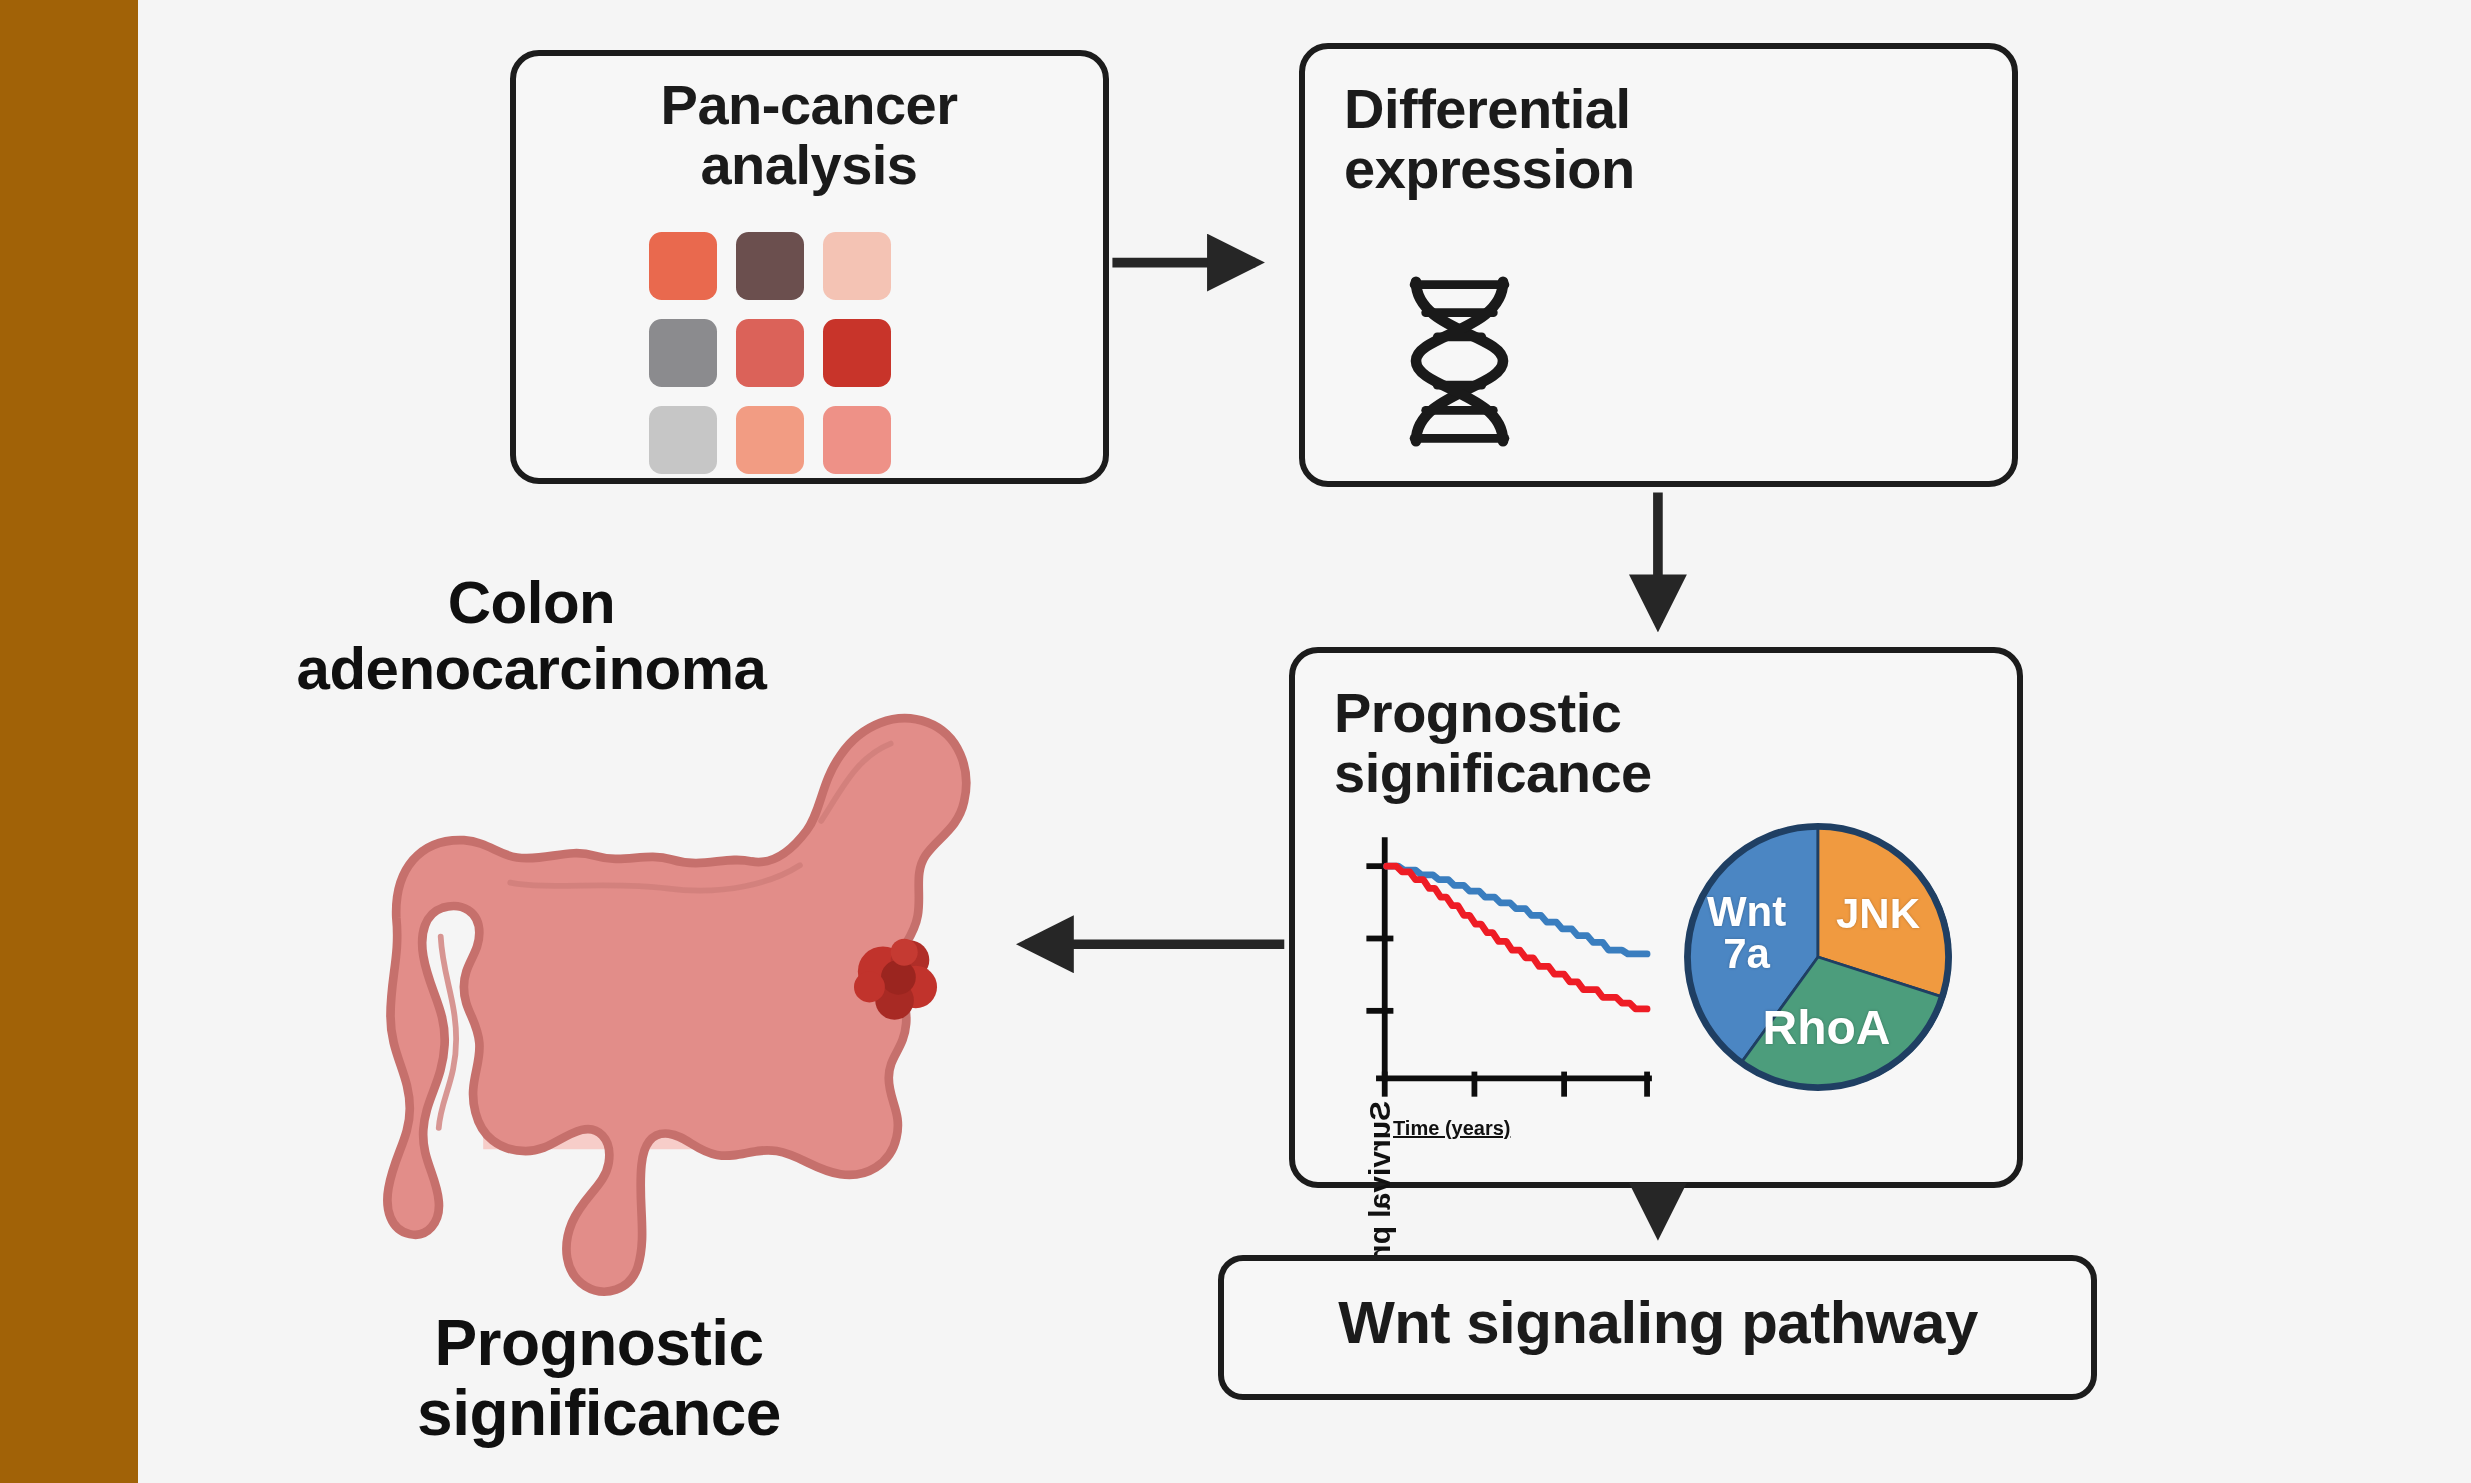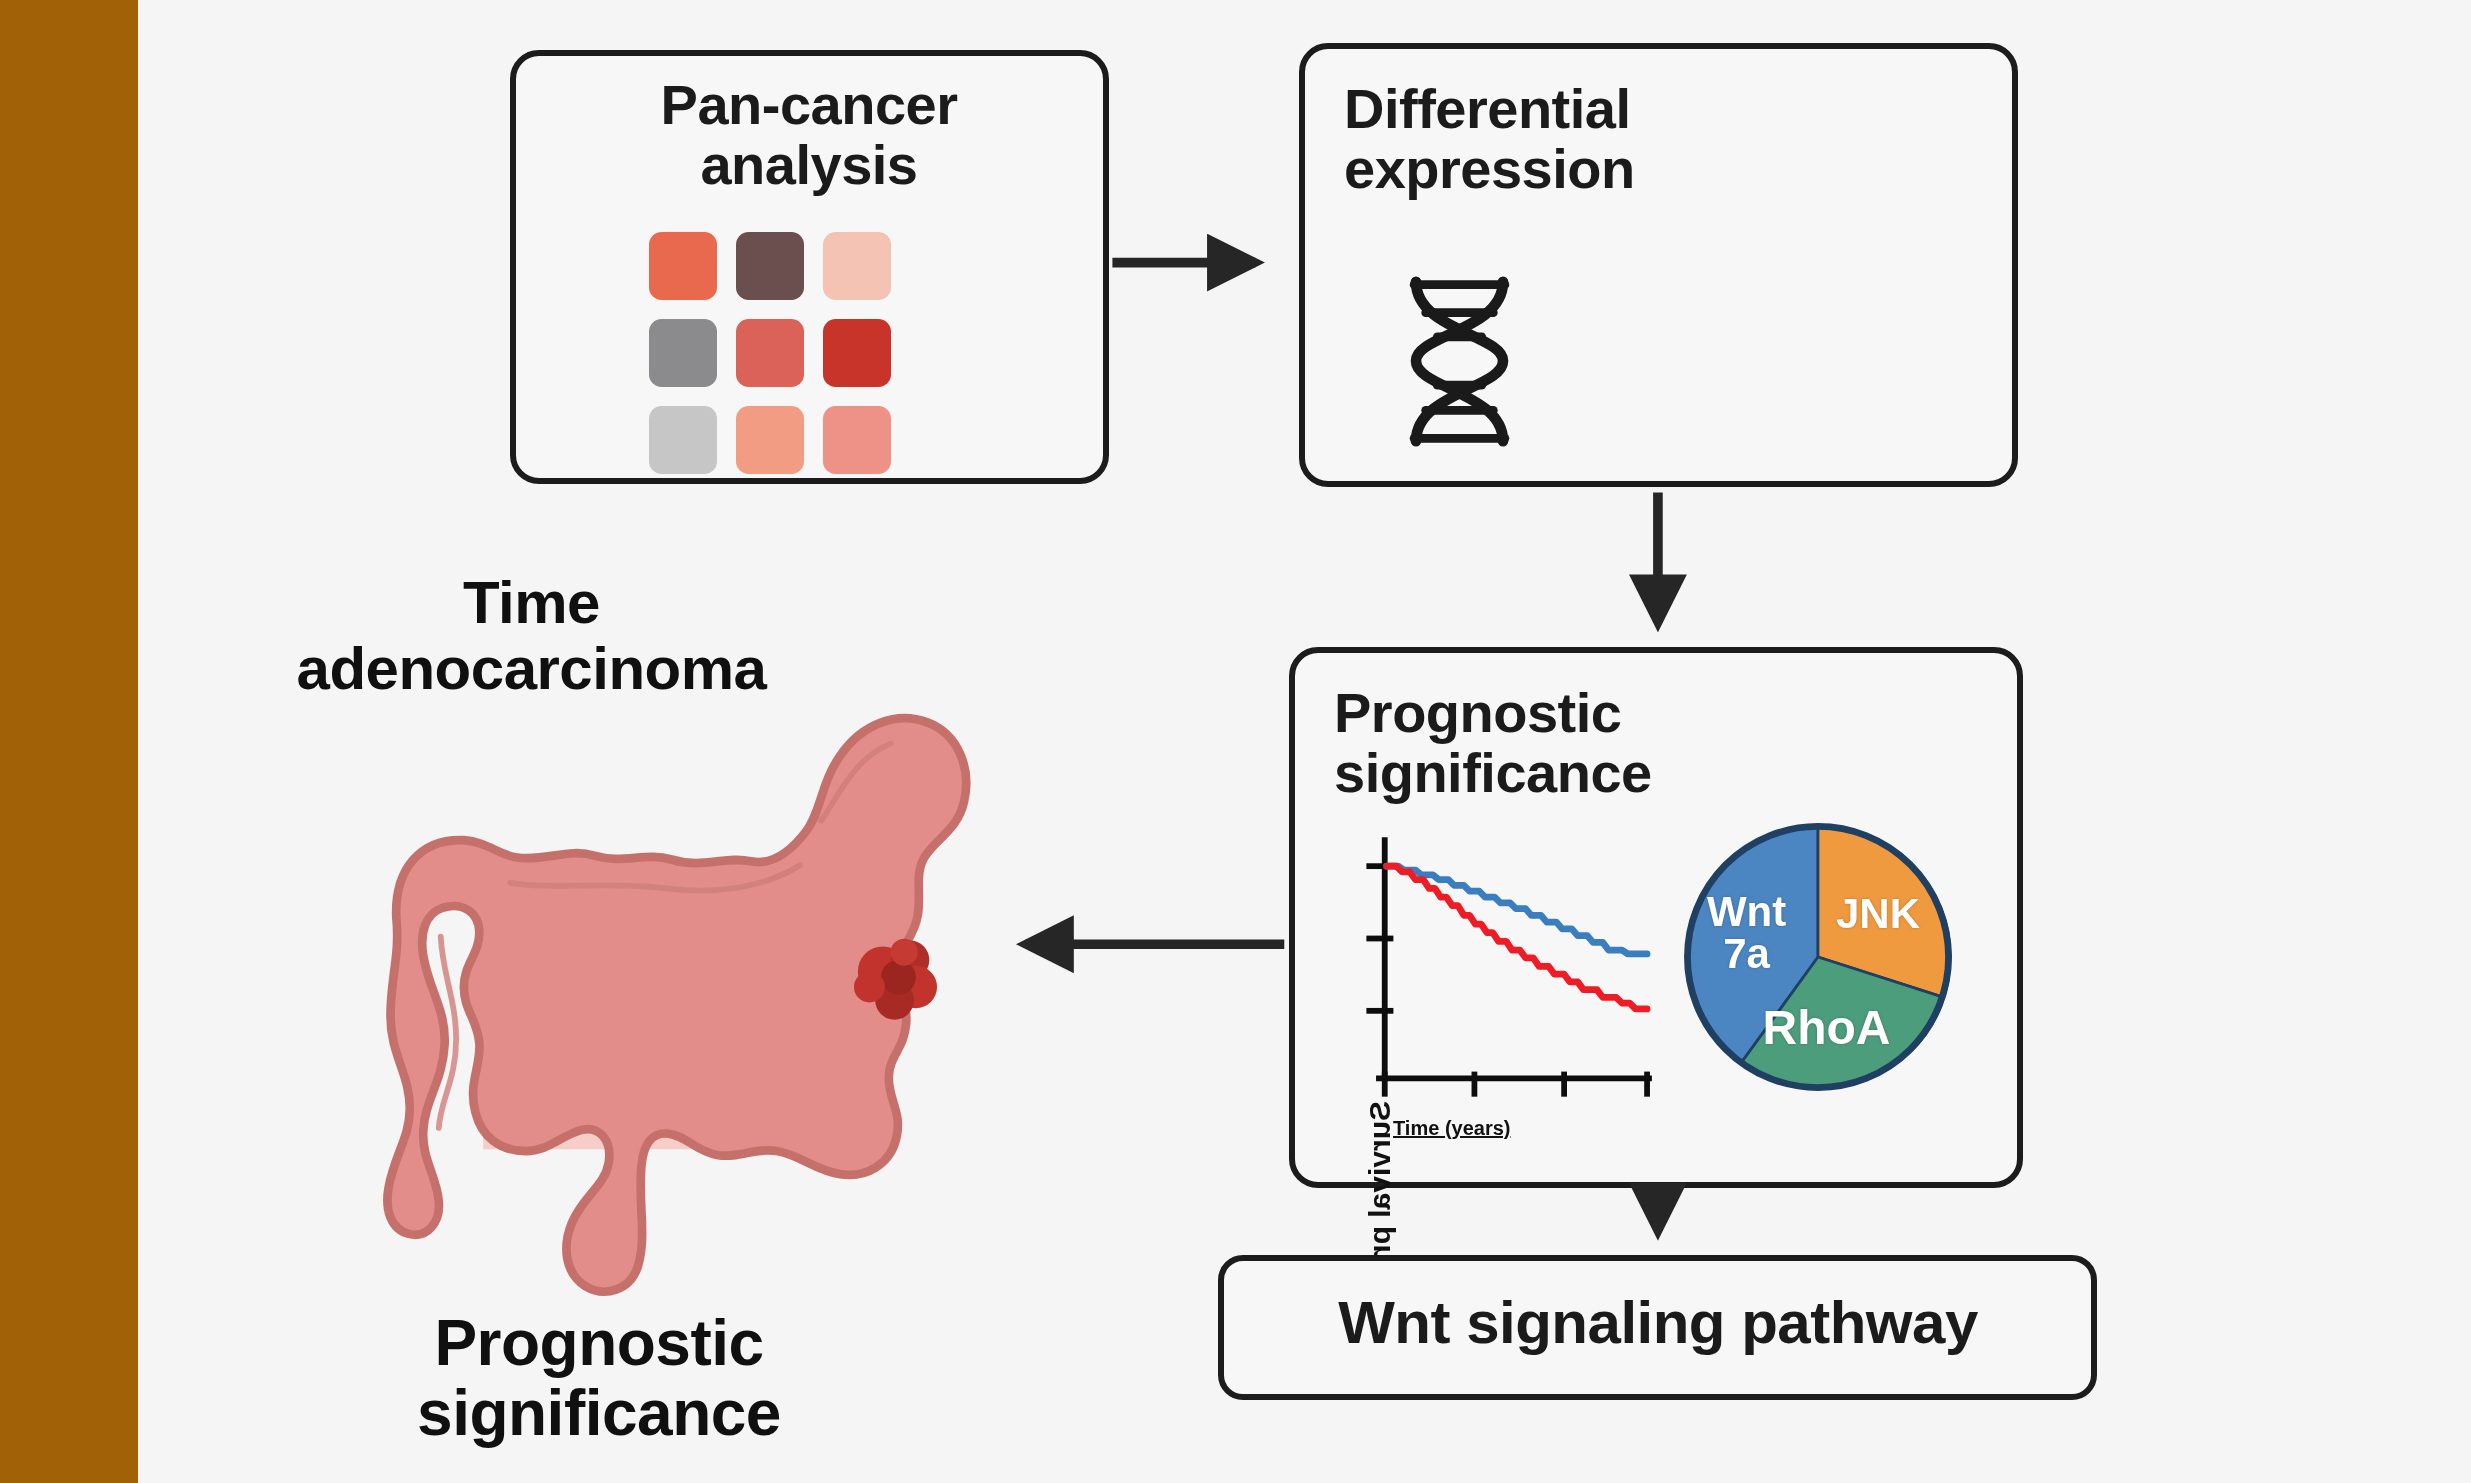--- a/index.html
+++ b/index.html
@@ -164,21 +164,21 @@
     </svg>
     <div class="pielabel" style="left:11.6px; top:70px; width:106px; font-size:42px;text-align:center;">Wnt 7a</div>
     <div class="pielabel" style="left:143px; top:72px; width:106px; font-size:42px;">JNK</div>
     <div class="pielabel" style="left:77px; top:183px; width:135px; font-size:48px;">RhoA</div>
   </div>
 
   <div class="box" style="left:1218px; top:1255px; width:879px; height:145px; border-radius:25px;">
   </div>
   <div class="btitle" style="left:1238px; top:1291px; width:840px; font-size:60px; text-align:center;">Wnt signaling pathway</div>
 
-  <div class="freetext" style="left:203px; top:570px; width:657px; font-size:60px;">Time
+  <div class="freetext" style="left:203px; top:570px; width:657px; font-size:60px;">Colon
 adenocarcinoma</div>
 
   <div style="position:absolute; left:319px; top:676px; width:676px; height:618px;">
     <svg width="676" height="618" viewBox="0 0 700 640">
 
       <path fill="#f7cdc9" d="M170 190 L520 190 L520 490 L170 490 Z"></path>
 
       <g stroke="#edb4b0" stroke-width="11" fill="none" stroke-linecap="round">
         <path d="M205 270 C230 250, 255 282, 235 300 C215 318, 255 330, 290 312"></path>
         <path d="M290 312 C330 292, 360 322, 400 300 C435 282, 470 292, 470 258 C470 230, 440 232, 432 252"></path>

